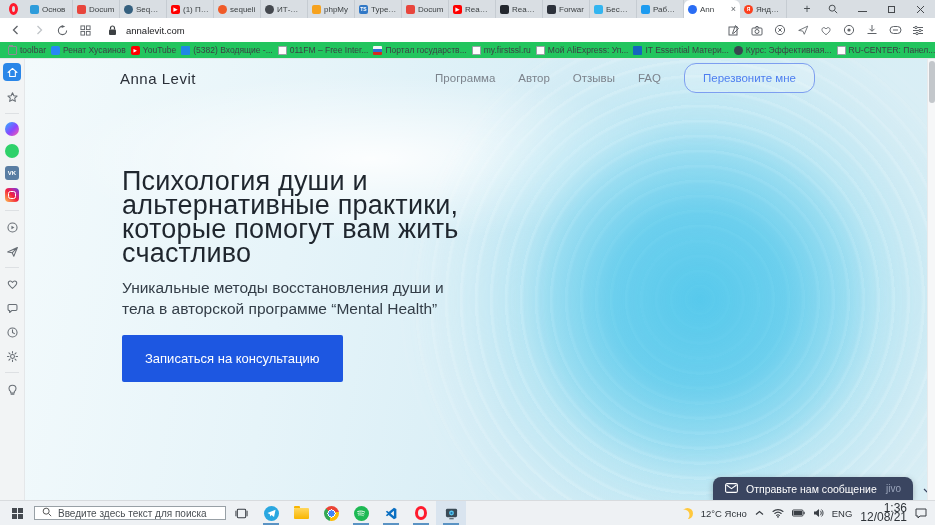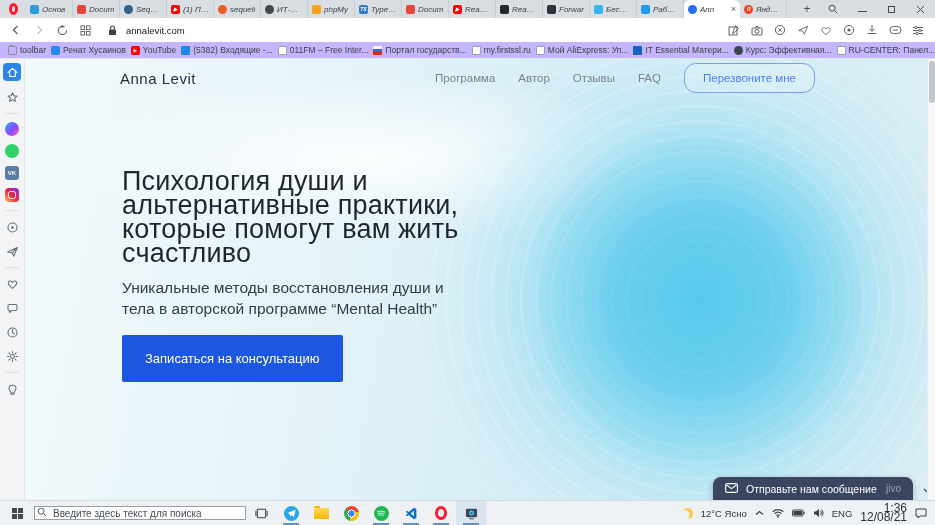--- a/index.html
+++ b/index.html
@@ -6,21 +6,21 @@
   html,body { width:935px; height:525px; overflow:hidden; }
   body { font-family:"Liberation Sans", sans-serif; background:#fff; }
   .window { position:relative; width:935px; height:525px; display:flex; flex-direction:column; }
 
   
   .tabstrip { height:18px; background:#d9dee3; display:flex; align-items:stretch; flex:0 0 auto; }
   .opera-btn { width:26px; display:flex; align-items:center; justify-content:center; }
   .opera-o { width:9px; height:12px; border:3px solid #ff1b2d; border-radius:50%; }
   .tabs { display:flex; }
   .tab { width:47px; display:flex; align-items:center; gap:3px; padding:0 4px; font-size:8px;
-         color:#3c4043; border-right:1px solid #c6ccd2; overflow:hidden; white-space:nowrap; cursor:default;font-style:italic; }
+         color:#3c4043; border-right:1px solid #c6ccd2; overflow:hidden; white-space:nowrap; cursor:default; }
   .tab.active { background:#fff; border-radius:6px 6px 0 0; border-right:none; width:56px; }
   .fav { width:9px; height:9px; border-radius:2px; flex:0 0 auto; display:flex; align-items:center;
          justify-content:center; font-size:5px; font-weight:bold; color:#fff; line-height:1; }
   .fav.round { border-radius:50%; }
   .tlabel { overflow:hidden; text-overflow:ellipsis; }
   .tclose { margin-left:auto; font-size:9px; color:#5f6368; }
   .ts-right { margin-left:auto; display:flex; align-items:center; }
   .newtab { width:22px; text-align:center; font-size:12px; color:#4b5054; line-height:18px; }
   .ts-ico { width:30px; display:flex; align-items:center; justify-content:center; }
   .winctl { display:flex; }
@@ -28,21 +28,21 @@
 
   
   .toolbar { height:24px; background:#fff; display:flex; align-items:center; padding:0 8px; gap:7px; flex:0 0 auto; }
   .nav-ico { width:16px; height:16px; display:flex; align-items:center; justify-content:center; }
   .addr { display:flex; align-items:center; gap:6px; margin-left:4px; flex:1; }
   .url { font-size:9.5px; color:#202124; }
   .tool-right { display:flex; gap:9px; align-items:center; margin-right:2px; }
   .tool-right .nav-ico { width:14px; }
 
   
-  .bmbar { height:17px; background:#c4b5fd; border-bottom:1px solid #e3e6e8; display:flex; align-items:center;
+  .bmbar { height:17px; background:#22c55e; border-bottom:1px solid #e3e6e8; display:flex; align-items:center;
            gap:5px; padding:0 8px; font-size:8.5px; color:#3c4043; overflow:hidden; flex:0 0 auto; }
   .bm { display:flex; align-items:center; gap:3px; white-space:nowrap; flex:0 0 auto; }
   .bi { width:9px; height:9px; border-radius:2px; flex:0 0 auto; display:flex; align-items:center; justify-content:center; font-size:4.5px; color:#fff; }
   .bi-folder { background:transparent; border:1px solid #8a8f94; border-radius:1px; position:relative; }
   .bi-folder::before { content:''; position:absolute; top:-2px; left:0; width:4px; height:2px; background:#8a8f94; }
   .bi-vk { background:#2787f5; }
   .bi-youtube { background:#ff0000; }
   .bi-mail { background:#1e88e5; border-radius:1px; }
   .bi-page { background:#fdfdfd; border:1px solid #9aa0a6; border-radius:1px; }
   .bi-flag { background:linear-gradient(180deg,#f5f5f5 33%,#2d6bd8 33% 66%,#d52b1e 66%); border-radius:1px; }
@@ -95,22 +95,22 @@
   .page-chevron { position:absolute; right:4px; bottom:3px; }
 
   .scrollbar { position:absolute; right:0; top:0; width:8px; height:100%; background:#f6f7f8; border-left:1px solid #e8eaec; }
   .thumb { position:absolute; top:2px; left:1px; width:6px; height:42px; background:#c3c7cb; border-radius:3px; }
 
   
   .taskbar { height:25px; background:#eef1f4; border-top:1px solid #d8dbde; display:flex; align-items:stretch; flex:0 0 auto; }
   .start { width:34px; display:flex; align-items:center; justify-content:center; }
   .winlogo { display:grid; grid-template-columns:5px 5px; grid-template-rows:5px 5px; gap:1px; }
   .winlogo i { background:#454a50; }
-  .tsearch { width:212px; background:#fff; border:1px solid #98a0a6; display:flex; align-items:center; gap:6px;
-             padding:0 2px; font-size:10px; color:#4a4f54; margin:5px 0; white-space:nowrap; overflow:hidden; }
+  .tsearch { width:192px; background:#fff; border:1px solid #98a0a6; display:flex; align-items:center; gap:6px;
+             padding:0 7px; font-size:10px; color:#4a4f54; margin:5px 0; white-space:nowrap; overflow:hidden; }
   .tapp { width:30px; display:flex; align-items:center; justify-content:center; position:relative; }
   .tapp.running::after { content:''; position:absolute; bottom:0; left:7px; right:7px; height:2px; background:#5a93c4; }
   .tapp.active-app { background:#d9e4ef; }
   .ic-telegram { width:15px; height:15px; border-radius:50%; background:#2aa7e0; display:flex; align-items:center; justify-content:center; }
   .ic-explorer { width:15px; height:11px; background:linear-gradient(#ffd75e,#f8b500); border-radius:1px; position:relative; }
   .ic-explorer::before { content:''; position:absolute; top:-2px; left:0; width:6px; height:2px; background:#f8b500; border-radius:1px 1px 0 0; }
   .ic-chrome { width:15px; height:15px; border-radius:50%;
     background:radial-gradient(circle, #4285f4 0 29%, #fff 30% 38%, transparent 39%),
                conic-gradient(from -45deg, #ea4335 0 120deg, #fbbc05 0 240deg, #34a853 0 360deg); }
   .ic-spotify { width:15px; height:15px; border-radius:50%; background:#1db954; display:flex; align-items:center; justify-content:center; }

